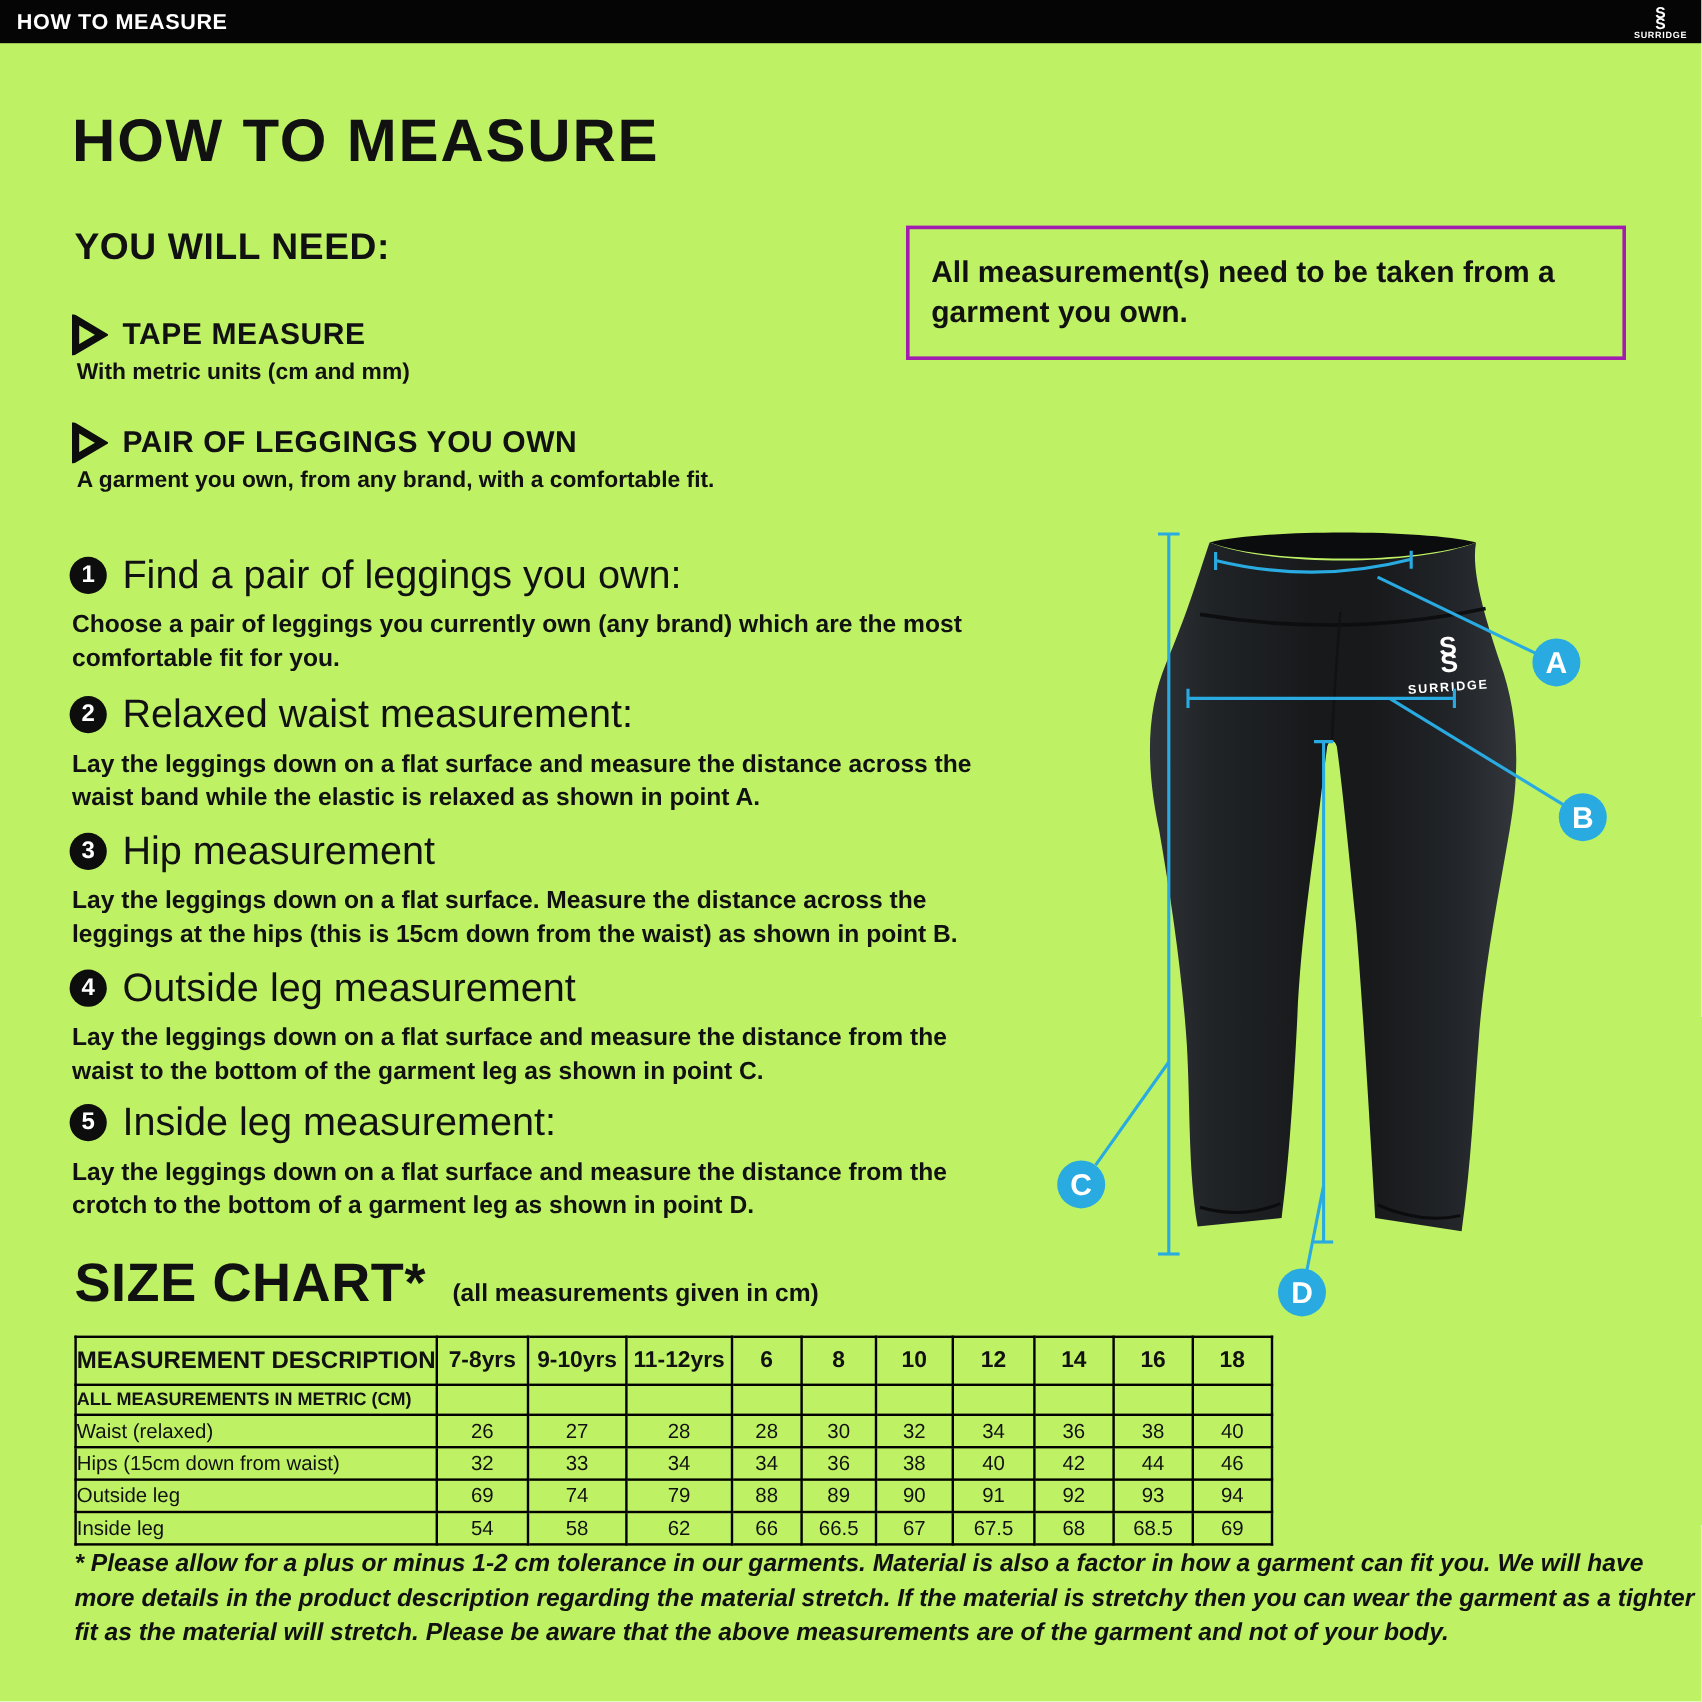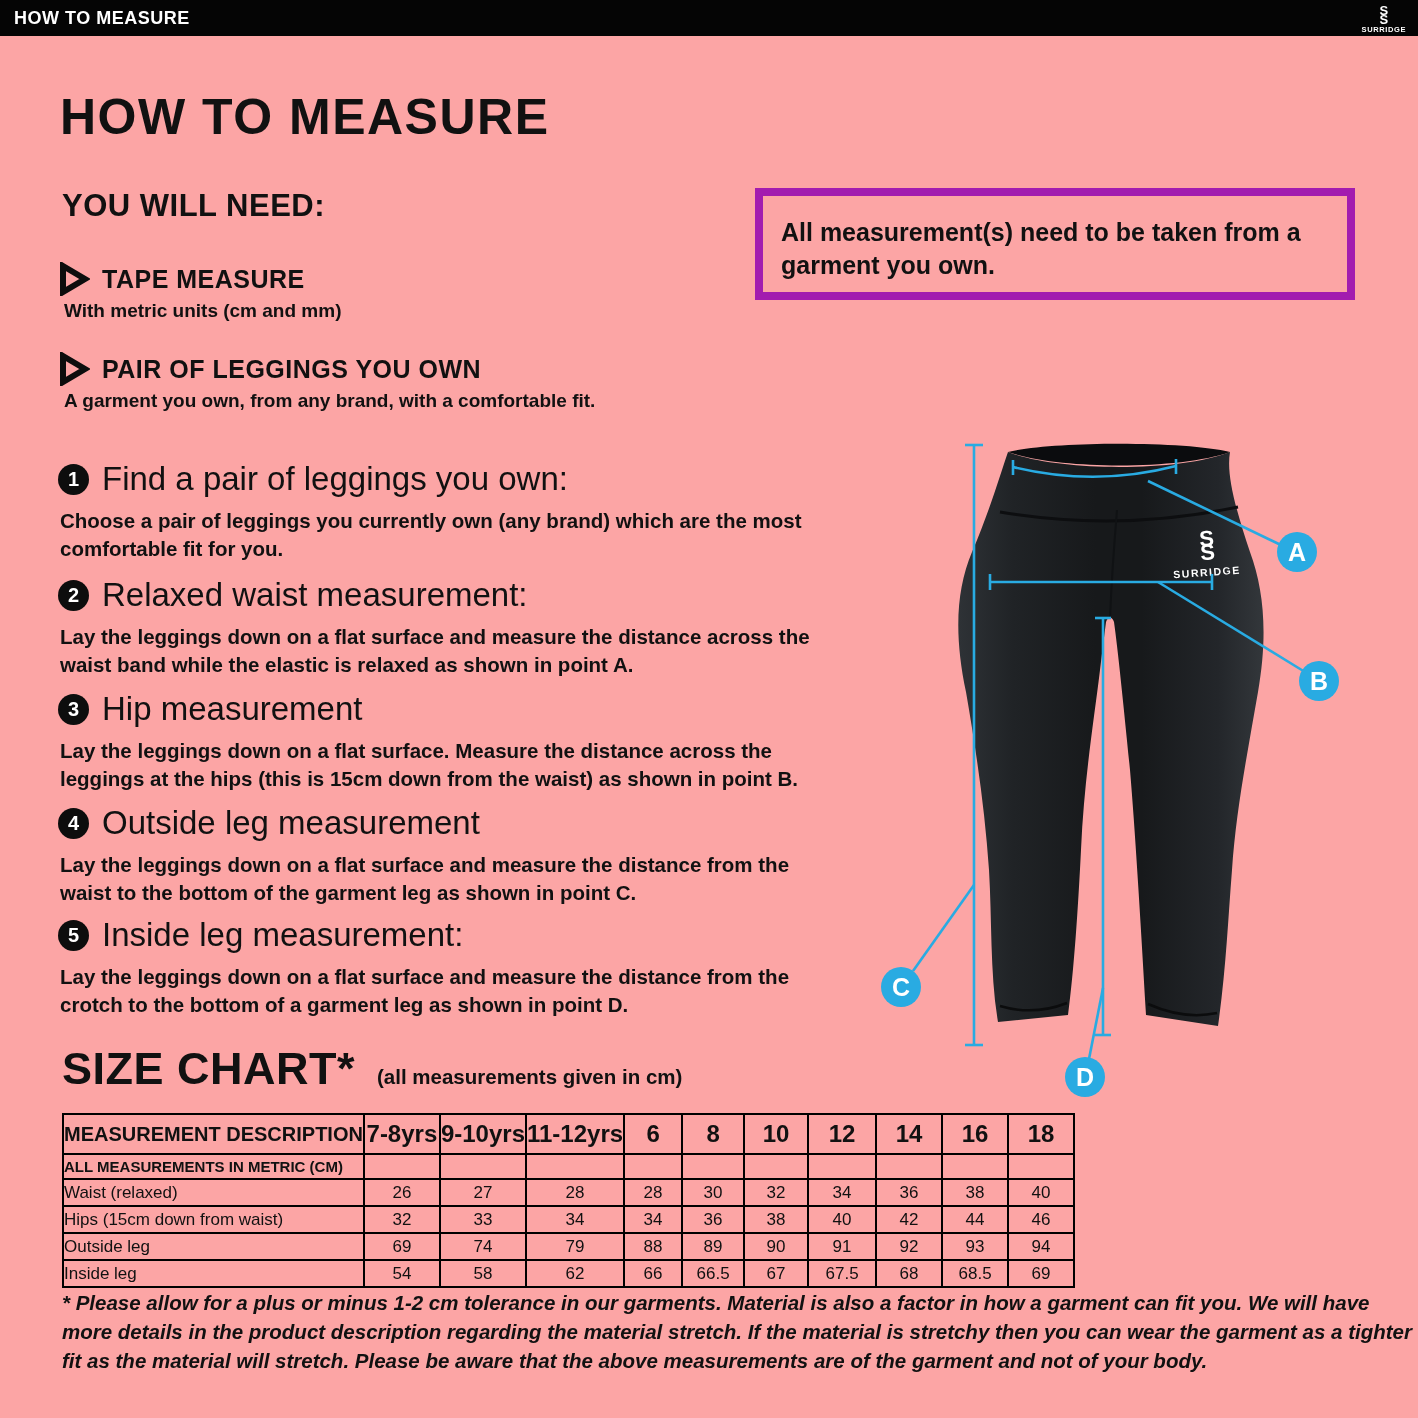--- a/index.html
+++ b/index.html
@@ -1,32 +1,32 @@
 <!DOCTYPE html>
 <html><head>
 <meta charset="utf-8">
 <style>
   html,body{margin:0;padding:0;background:#fff;}
   *{box-sizing:border-box;}
   .canvas{
-    position:relative;width:1418px;height:1418px;background:#fca5a5;overflow:hidden;
+    position:relative;width:1418px;height:1418px;background:#bef264;overflow:hidden;
     font-family:"Liberation Sans",sans-serif;color:#111;
   }
   
   .topbar{position:absolute;left:0;top:0;width:1418px;height:36px;background:#050505;
     display:flex;align-items:center;justify-content:space-between;padding:0 12px 0 14px;}
   .topbar-title{color:#fff;font-size:18px;font-weight:bold;letter-spacing:.5px;}
   .brandmark{display:flex;flex-direction:column;align-items:center;line-height:1;margin-top:2px;}
   .brandmark .s1,.brandmark .s2{color:#fff;font-weight:bold;font-size:13px;display:block;height:9px;}
   .brandmark .brandword{color:#fff;font-size:7.5px;font-weight:bold;letter-spacing:.6px;margin-top:4px;}
   
   .h1{position:absolute;left:60px;top:88px;font-size:50px;font-weight:bold;letter-spacing:1.5px;}
   .h2-need{position:absolute;left:62px;top:188px;font-size:31px;font-weight:bold;letter-spacing:.5px;}
   
-  .notice{position:absolute;left:755px;top:188px;width:600px;height:112px;border:8px solid #a21caf;
+  .notice{position:absolute;left:755px;top:188px;width:600px;height:112px;border:3px solid #a21caf;
     padding:20px 20px 0 18px;font-size:25px;font-weight:bold;line-height:33px;}
   
   .need-item{position:absolute;left:58px;}
   .need-head{display:flex;align-items:center;gap:12px;}
   .need-title{font-size:25px;font-weight:bold;letter-spacing:.5px;}
   .need-desc{margin:4px 0 0 6px;font-size:19px;font-weight:bold;}
   .tri-icon{width:32px;height:34px;display:block;}
   
   .step{position:absolute;left:58px;width:790px;}
   .step-head{display:flex;align-items:center;gap:13px;}
@@ -34,21 +34,21 @@
     font-size:20px;font-weight:bold;display:flex;align-items:center;justify-content:center;flex:0 0 31px;}
   .step-title{font-size:33px;font-weight:normal;text-align:center;}
   .step-desc{margin:9px 0 0 2px;width:758px;font-size:20.5px;font-weight:bold;line-height:28px;}
   
   .size-head{position:absolute;left:62px;top:1043px;display:flex;align-items:baseline;gap:22px;}
   .size-head .big{font-size:45px;font-weight:bold;letter-spacing:.5px;}
   .size-head .small{font-size:20.5px;font-weight:bold;}
   table.size{position:absolute;left:62px;top:1113px;border-collapse:collapse;table-layout:fixed;}
   table.size td,table.size th{border:2px solid #000;padding:0;overflow:hidden;white-space:nowrap;}
   th.desc-h{font-size:20px;font-weight:bold;text-align:left;padding:0 4px 0 7px;height:40px;}
-  th.col-h{font-size:24px;font-weight:bold;text-align:center;height:40px;border-radius:15px;}
+  th.col-h{font-size:19px;font-weight:bold;text-align:center;height:40px;border-radius:15px;}
   td.metric{font-size:15px;font-weight:bold;text-align:left;padding-left:7px;height:25px;}
   td.blank{height:25px;}
   td.rlabel{font-size:17px;text-align:left;padding-left:7px;height:27px;}
   td.val{font-size:17px;text-align:center;height:27px;}
   
   .disclaimer{position:absolute;left:62px;top:1288px;width:1356px;
     font-size:20.5px;font-weight:bold;font-style:italic;line-height:29px;}
   
   .diagram{position:absolute;left:850px;top:430px;width:568px;height:690px;}
 </style>

